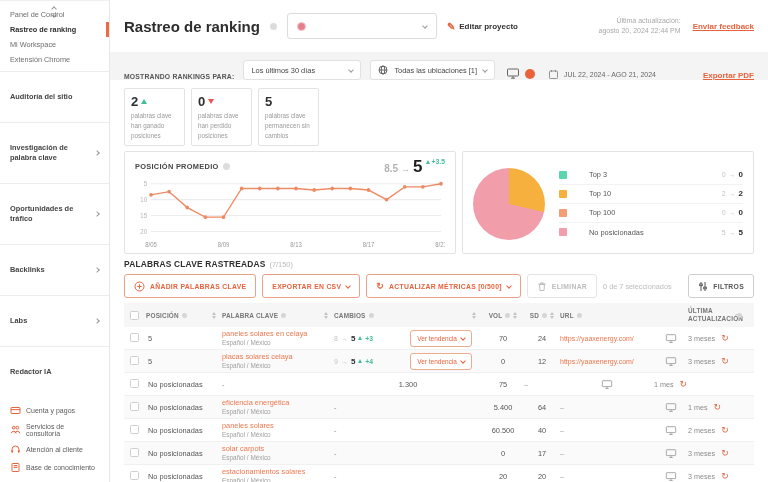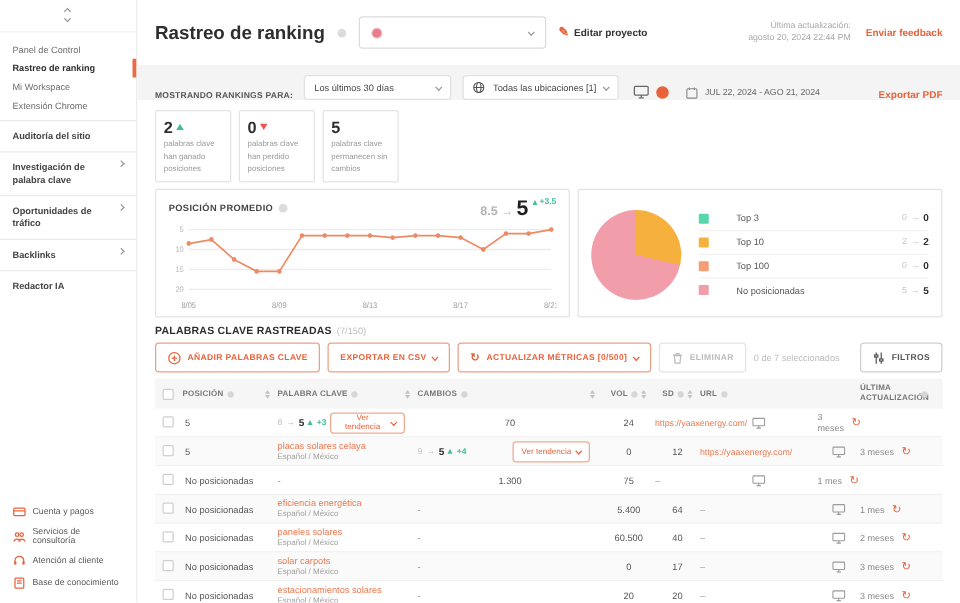--- a/index.html
+++ b/index.html
@@ -12,52 +12,52 @@
   border-right:1px solid #e7e7e7;display:flex;flex-direction:column}
 .sb-selector{height:26px;border-bottom:1px solid #f0f0f0;position:relative}
 .sb-sort{position:absolute;left:52px;top:7px;display:flex;flex-direction:column;gap:2px}
 .chev{display:inline-block;width:4px;height:4px;border-right:1px solid #9a9a9a;border-bottom:1px solid #9a9a9a}
 .chev-dn{transform:rotate(45deg)}
 .chev-up{transform:rotate(-135deg)}
 .chev-r{transform:rotate(-45deg)}
 .sb-nav{padding:6px 0 4px}
 .sb-item{padding:3px 10px;font-size:7.3px;color:#6d6d6d;cursor:pointer;position:relative}
 .sb-item.active{font-weight:bold;color:#2e2e2e;border-right:3px solid #ee6a45}
-.sb-section{border-top:1px solid #ececec;padding:7px 10px;font-size:7.4px;font-weight:bold;
-  color:#454545;display:flex;justify-content:space-between;line-height:1.35}
+.sb-section{border-top:1px solid #ececec;padding:20px 10px;font-size:7.4px;font-weight:bold;
+  color:#454545;display:flex;justify-content:space-between;align-items:center;line-height:1.35}
 .sb-section:last-of-type{border-bottom:1px solid #ececec}
 .sb-footer{margin-top:auto;padding:8px 0 10px;display:flex;flex-direction:column;gap:7px}
 .sb-foot-item{display:flex;align-items:center;gap:5px;padding:0 10px;font-size:7px;color:#5a5a5a}
 .sb-foot-item svg{flex:0 0 auto}
 
 
 .main{position:absolute;left:110px;top:0;width:658px;height:482px;background:#fff}
 .hdr{height:52px;display:flex;align-items:center;padding:0 14px;gap:10px}
 .title{font-size:15px;font-weight:bold;color:#2e2e2e}
 .info-dot{width:7px;height:7px;border-radius:50%;background:#dcdcdc;display:inline-block;flex:0 0 auto}
 .proj-select{width:150px;height:26px;border:1px solid #dcdcdc;border-radius:3px;display:flex;
   align-items:center;justify-content:space-between;padding:0 9px;background:#fff;cursor:pointer}
 .proj-fav{width:9px;height:9px;border-radius:50%;background:#e77e8b;border:1px solid #f3c2c9}
 .edit-btn{display:flex;gap:4px;align-items:center;font-size:8px;font-weight:bold;color:#333;cursor:pointer}
 .pencil{color:#e8623c;font-size:10px}
 .hdr-right{margin-left:auto;display:flex;align-items:center;gap:12px}
 .last-upd{font-size:7px;color:#a8a8a8;text-align:right;line-height:1.45}
-.feedback{font-size:8px;font-weight:bold;color:#e8623c;cursor:pointer}
+.feedback{font-size:8px;font-weight:bold;color:#e8623c;text-decoration:underline;cursor:pointer}
 
 
 .fbar{height:28px;background:#f4f4f4;display:flex;align-items:flex-end;padding:0 14px;gap:9px}
 .fb-label{font-size:6.8px;font-weight:bold;color:#555;letter-spacing:.2px}
 .fb-select{background:#fff;border:1px solid #e1e1e1;border-radius:3px;height:20px;display:flex;
   align-items:center;gap:6px;padding:0 7px;font-size:7.4px;color:#444;cursor:pointer}
 .fb-sp{flex:1}
 .w118{width:118px}
 .device{display:flex;align-items:center;gap:5px;margin-left:2px}
 .orange-dot{width:10px;height:10px;border-radius:50%;background:#e8623c}
 .date-range{display:flex;align-items:center;gap:5px;font-size:7px;color:#666;margin-left:4px}
-.export{margin-left:auto;font-size:8px;font-weight:bold;color:#e8623c;cursor:pointer}
+.export{margin-left:auto;font-size:8px;font-weight:bold;color:#e8623c;text-decoration:underline;cursor:pointer}
 
 .content{padding:8px 14px 0}
 
 
 .stats{display:flex;gap:6px;margin-bottom:5px}
 .stat-card{width:61px;height:58px;border:1px solid #e3e3e3;border-radius:2px;padding:5px 6px;background:#fff}
 .stat-val{font-size:13px;font-weight:bold;color:#2e2e2e;display:flex;align-items:center;gap:3px}
 .tri{width:0;height:0;border-left:3px solid transparent;border-right:3px solid transparent;display:inline-block}
 .tri-up{border-bottom:5px solid #41bd9b}
 .tri-dn{border-top:5px solid #ef5350}
@@ -154,20 +154,24 @@
   <div class="sb-section">
       <span style="width:72px">Investigación de palabra clave</span>
       <span class="chev chev-r"></span>
     </div>
   <div class="sb-section">
       <span>Oportunidades de tráfico</span>
       <span class="chev chev-r"></span>
     </div>
   <div class="sb-section">
       <span>Backlinks</span>
+      <span class="chev chev-r"></span>
+    </div>
+  <div class="sb-section">
+      <span>Labs</span>
       <span class="chev chev-r"></span>
     </div>
   <div class="sb-section">
       <span>Redactor IA</span>
     </div>
   <div class="sb-footer">
     <div class="sb-foot-item">
       <svg width="11" height="11" viewBox="0 0 11 11">
           <rect x="1" y="2.5" width="9" height="6" rx="1" fill="none" stroke="#e8623c" stroke-width="1"></rect>
           <line x1="1" y1="4.6" x2="10" y2="4.6" stroke="#e8623c" stroke-width="1"></line>
@@ -474,20 +478,24 @@
           <span style="max-width:46px">ÚLTIMA ACTUALIZACIÓN</span>
           <span class="mini-dot"></span>
         </div>
     </div>
 
     <div>
 
       <div class="trow">
         <div class="td"><span class="checkbox"></span></div>
         <div class="td c-pos">5</div>
+        <div class="td">
+            <a class="kw">paneles solares en celaya</a>
+            <span class="locale">Español / México</span>
+          </div>
         <div class="td c-chg">
           <span class="chg-from">8</span>
             <span class="chg-arr">→</span>
             <span class="chg-to">5</span>
           <span class="tri-sm-up"></span>
             <span class="chg-delta">+3</span>
           <button class="trend-btn">
               <span>Ver tendencia</span>
               <span class="chev chev-dn chev-o"></span>
             </button>

